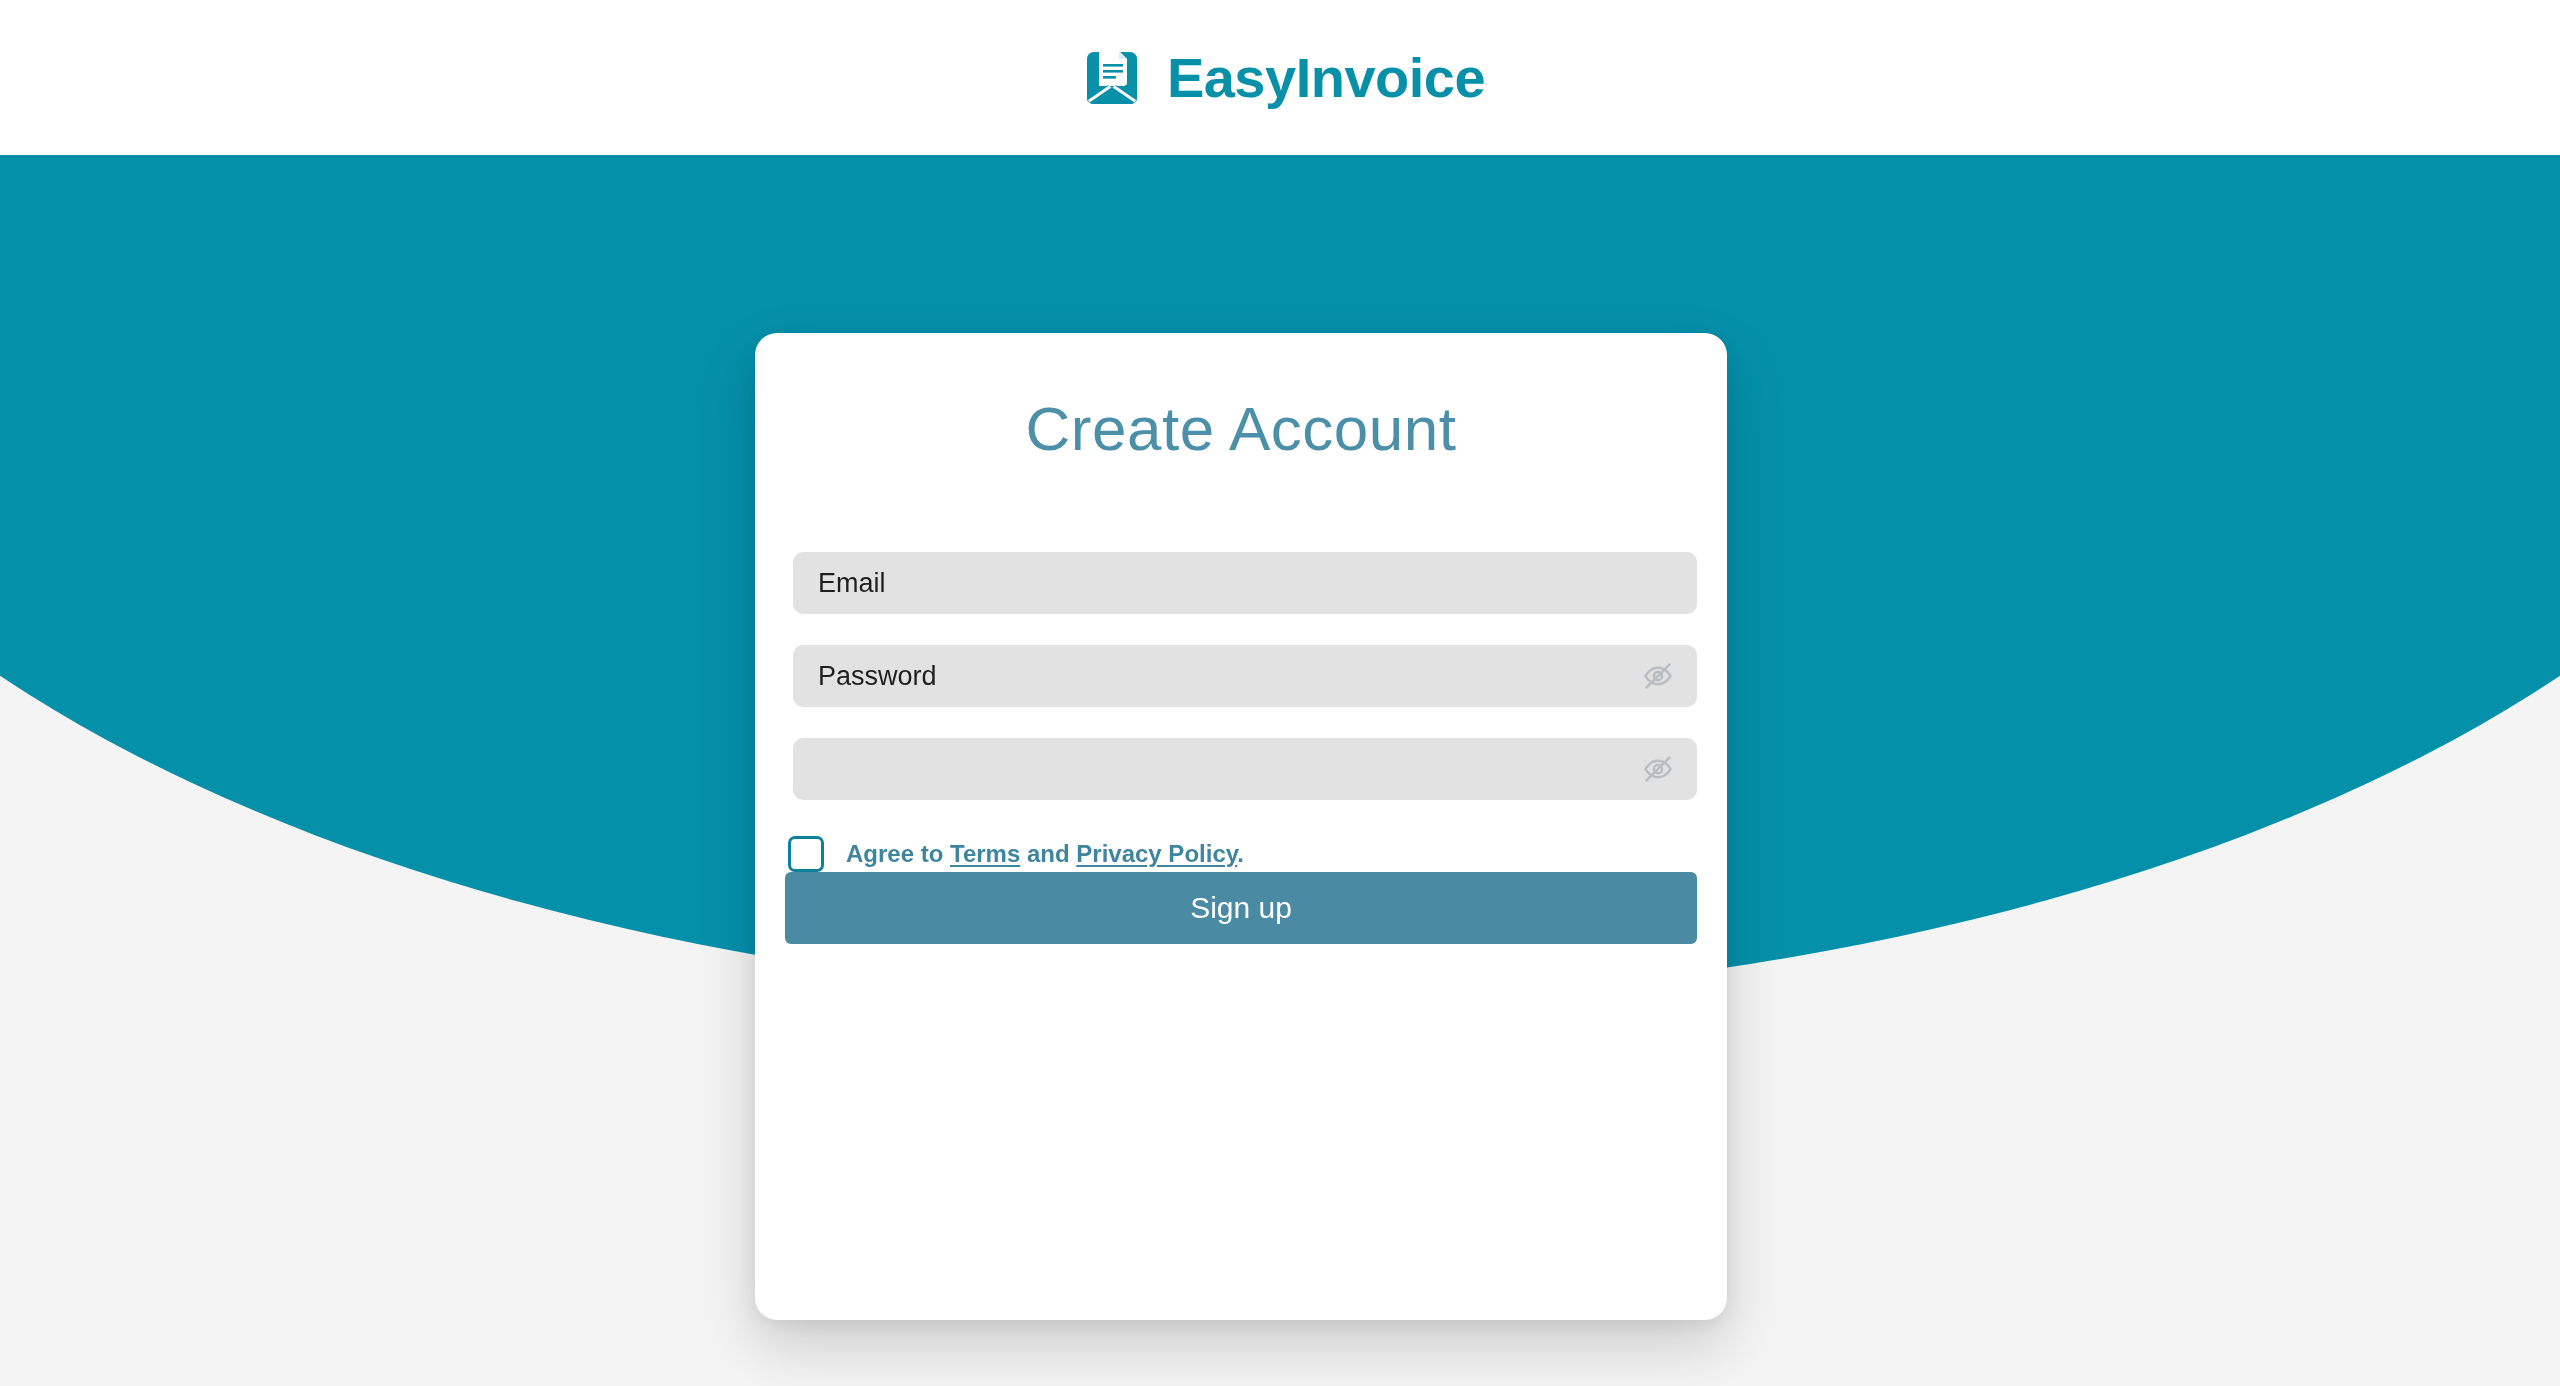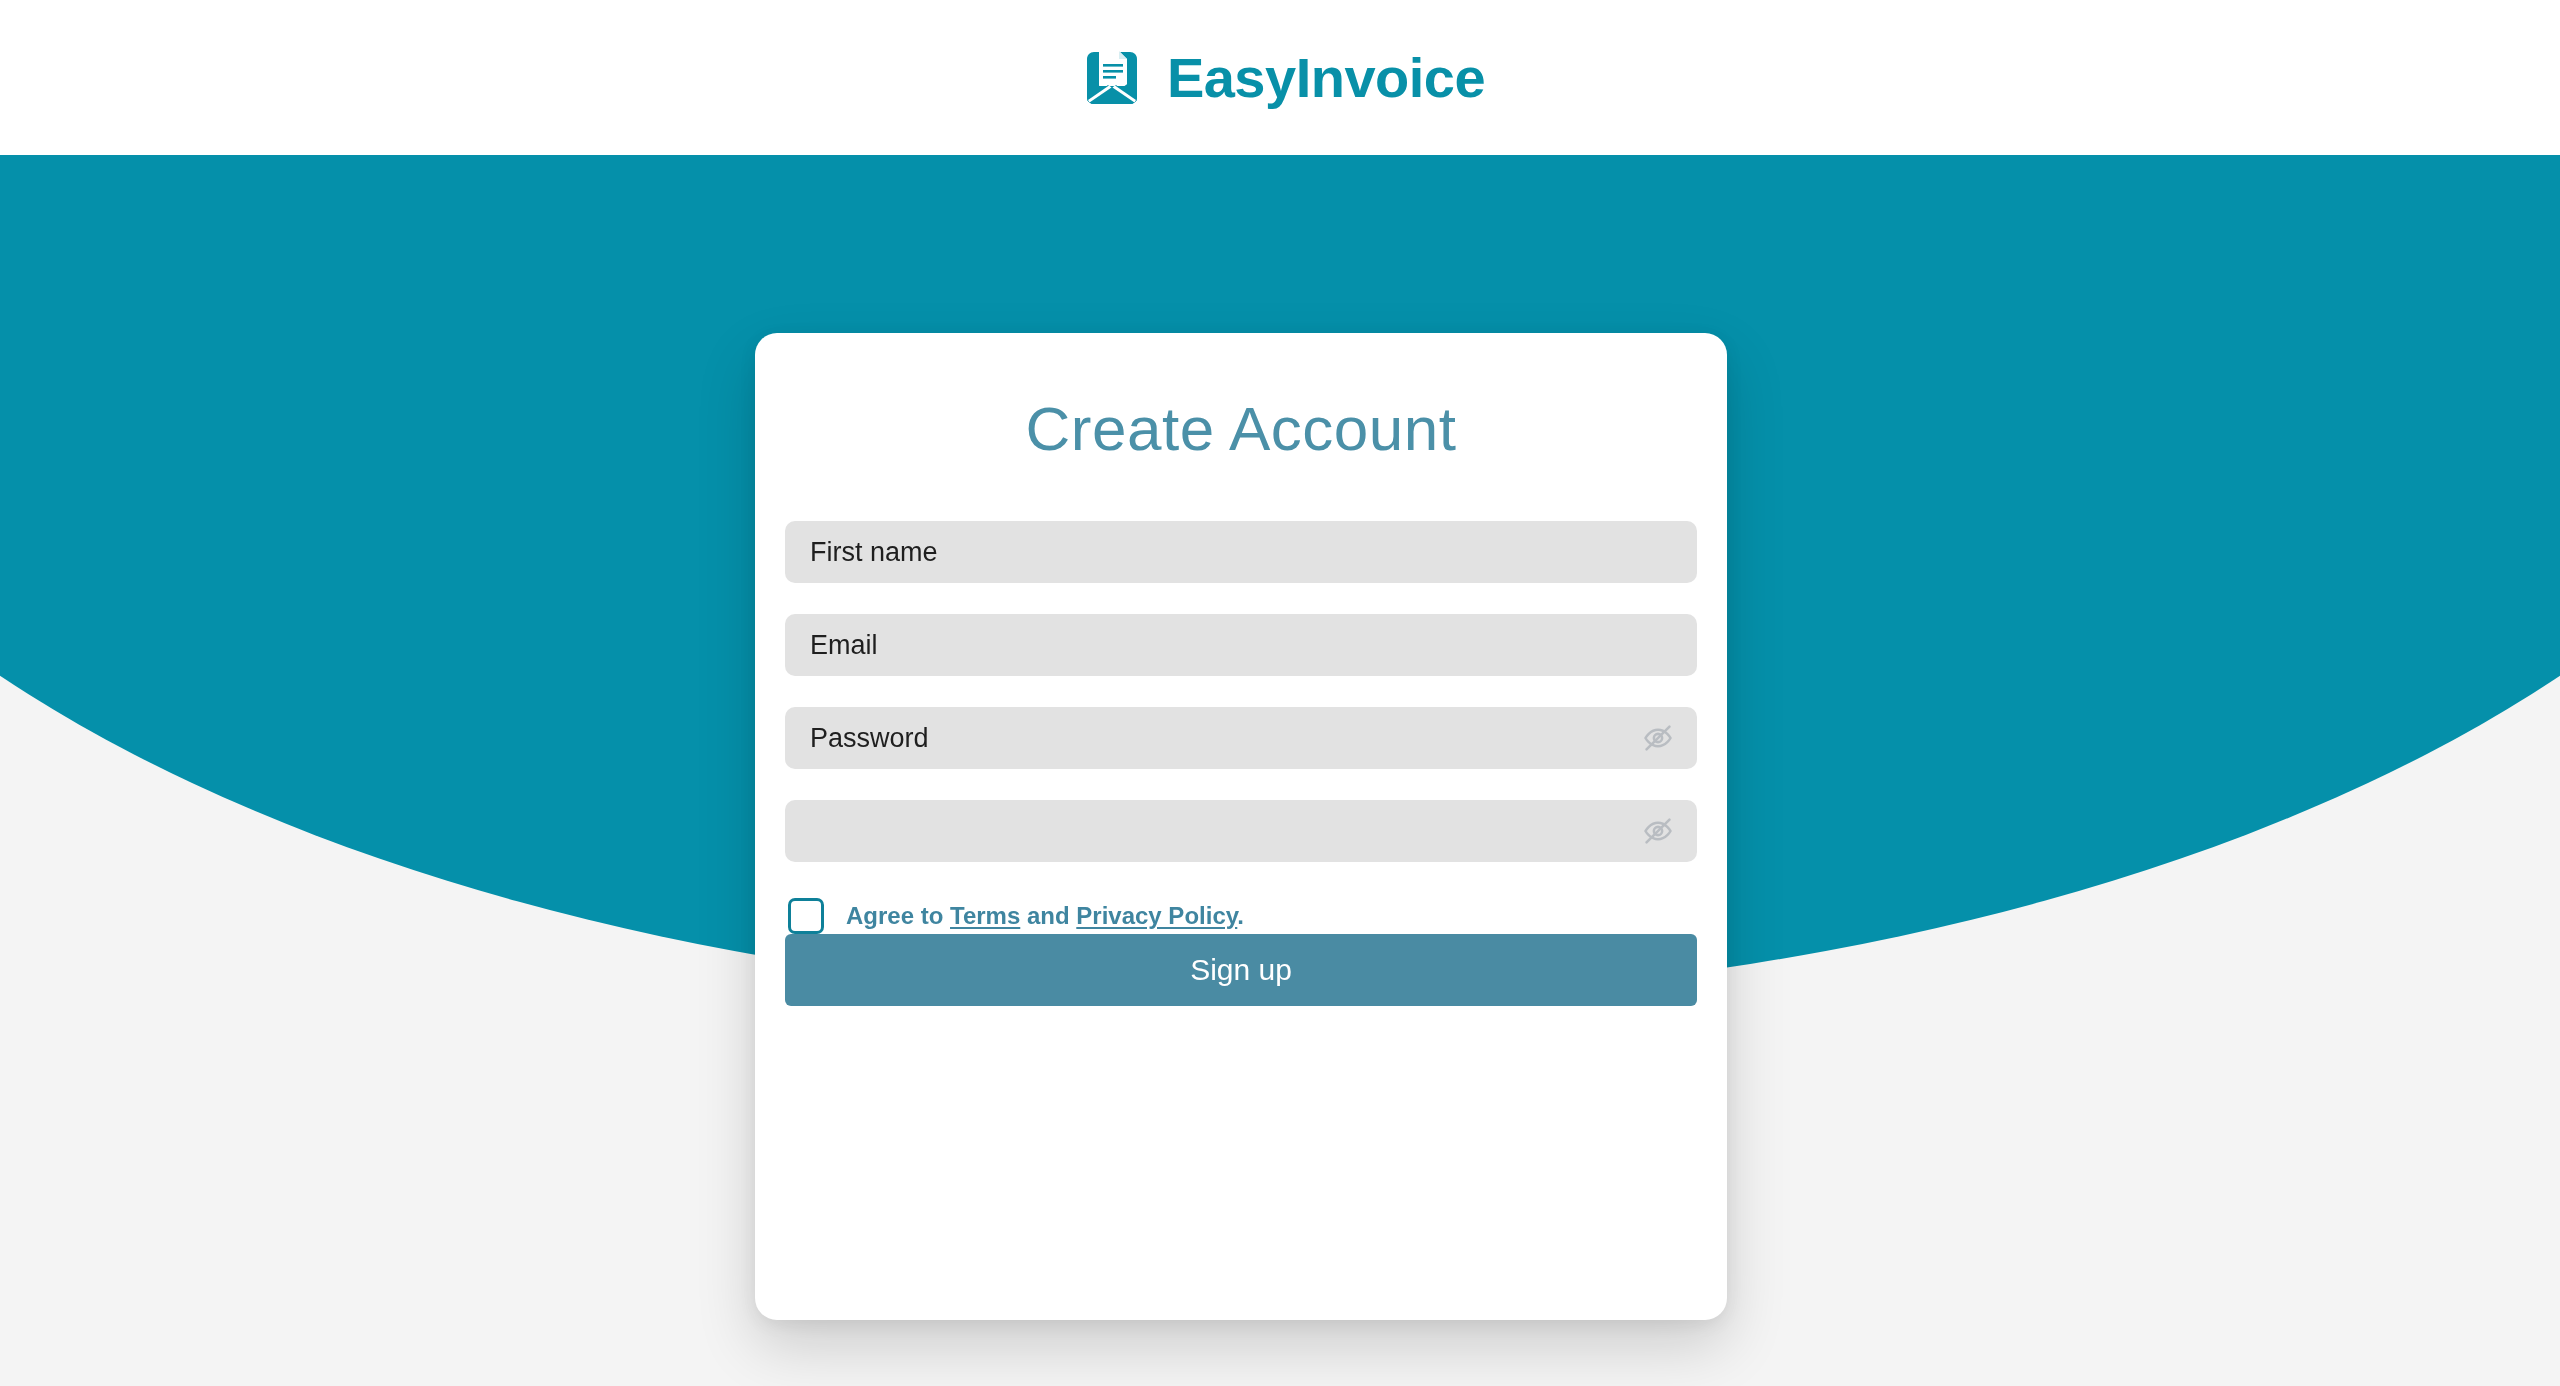--- a/index.html
+++ b/index.html
@@ -107,21 +107,21 @@
 
   .field {
     position: relative;
     flex: 1 1 0;
     height: 62px;
     background: #e2e2e2;
     border-radius: 10px;
     display: flex;
     align-items: center;
   }
-  .field.full { width: 100%; }
+  .field.full { width: 100%; margin-left: 8px; }
 
   .field-text {
     padding-left: 25px;
     font-size: 27px;
     color: #1f1f1f;
     line-height: 1;
     background: transparent;
     border: 0;
     outline: none;
     width: 100%;
@@ -231,23 +231,20 @@
   </div>
 </div>
 
 <div class="card">
 
   <h1 class="card-title">Create Account</h1>
 
   <div class="form">
 
     <div class="row">
-      <div class="field">
-        <input class="field-text" type="text" placeholder="First name" style="">
-      </div>
     </div>
 
     <div class="row">
       <div class="field full">
         <input class="field-text" type="text" placeholder="Email" style="">
       </div>
     </div>
 
     <div class="row">
       <div class="field full">

